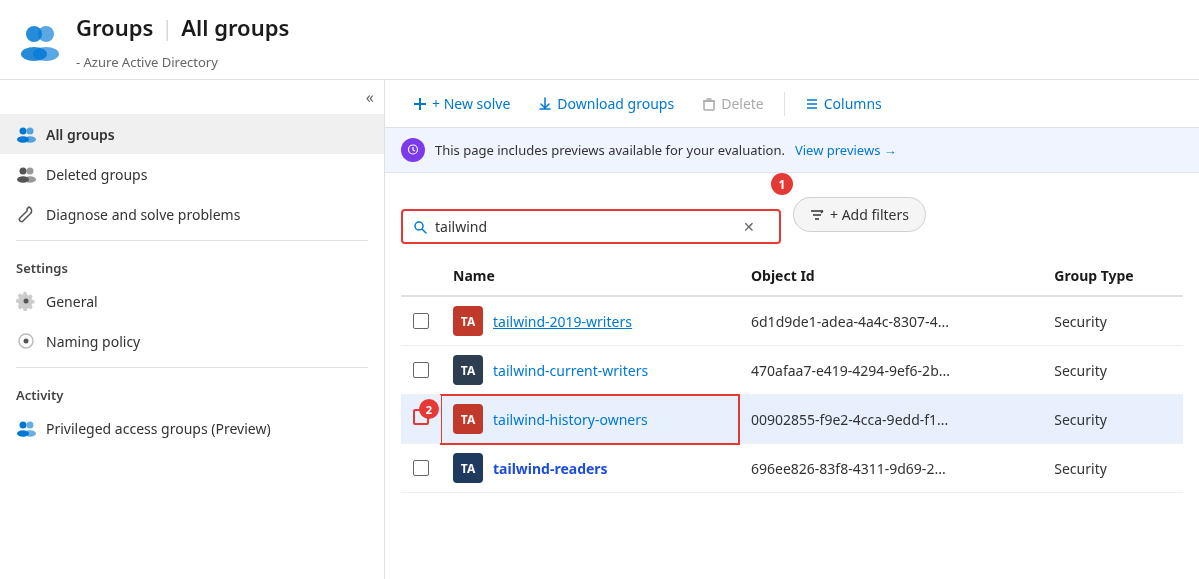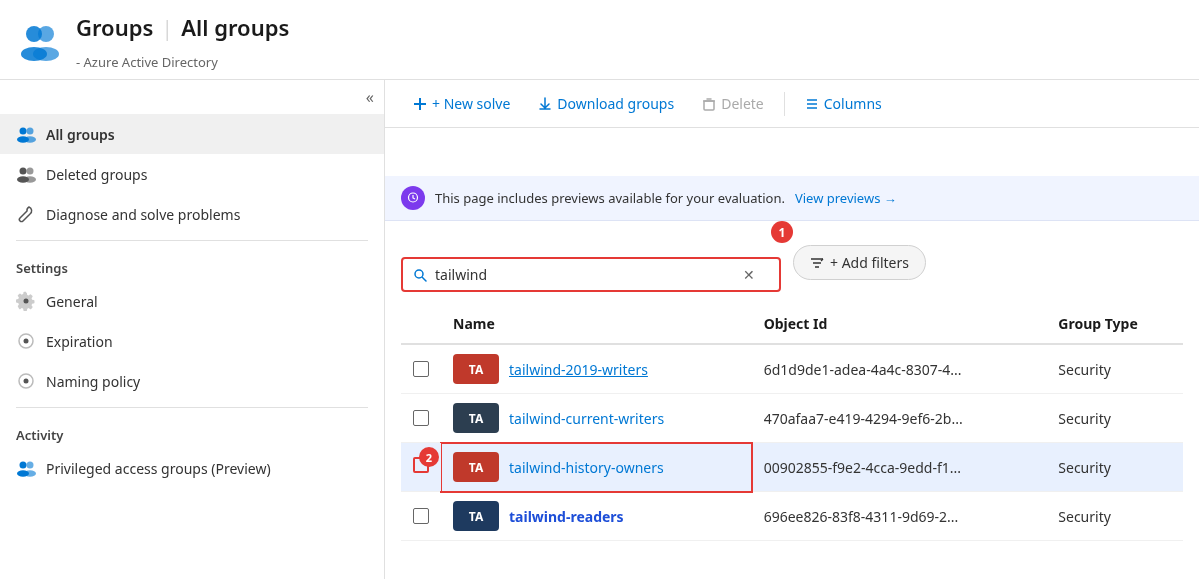--- a/index.html
+++ b/index.html
@@ -27,40 +27,40 @@
     
     .content { flex: 1; display: flex; flex-direction: column; overflow: hidden; }
 
     
     .toolbar { display: flex; align-items: center; padding: 8px 16px; border-bottom: 1px solid #e0e0e0; gap: 4px; }
     .toolbar-btn { display: flex; align-items: center; gap: 5px; padding: 6px 12px; border: none; background: none; cursor: pointer; font-size: 14px; color: #0078d4; border-radius: 4px; }
     .toolbar-btn.disabled { color: #aaa; cursor: default; }
     .toolbar-separator { width: 1px; height: 24px; background: #e0e0e0; margin: 0 4px; }
 
     
-    .preview-banner { display: flex; align-items: center; gap: 10px; padding: 10px 16px; background: #f0f4ff; font-size: 13px; color: #333; border-bottom: 1px solid #dde3f5; margin-top: 48px; }
+    .preview-banner { display: flex; align-items: center; gap: 10px; padding: 10px 16px; background: #f0f4ff; font-size: 13px; color: #333; border-bottom: 1px solid #dde3f5; }
     .preview-icon { width: 24px; height: 24px; background: #7c3aed; border-radius: 50%; display: flex; align-items: center; justify-content: center; color: #fff; font-size: 13px; flex-shrink: 0; }
     .preview-link { color: #0078d4; text-decoration: none; }
 
     
     .search-area { display: flex; align-items: center; gap: 12px; padding: 12px 16px; }
     .search-box-wrapper { position: relative; }
     .search-box { display: flex; align-items: center; border: 2px solid #e53935; border-radius: 4px; padding: 6px 10px; gap: 8px; width: 380px; background: #fff; margin-top: 24px; }
     .search-box input { border: none; outline: none; font-size: 14px; color: #333; width: 100%; }
     .search-clear { color: #666; cursor: pointer; font-size: 14px; }
     .badge-1 { position: absolute; top: -12px; right: -12px; width: 22px; height: 22px; background: #e53935; border-radius: 50%; color: #fff; font-size: 12px; font-weight: 700; display: flex; align-items: center; justify-content: center; }
     .add-filters-btn { display: flex; align-items: center; gap: 6px; padding: 7px 16px; border: 1px solid #d0d0d0; border-radius: 20px; background: #f5f5f5; cursor: pointer; font-size: 14px; color: #333; }
 
     
     .table-area { flex: 1; overflow: auto; padding: 0 16px; }
     .table { width: 100%; border-collapse: collapse; font-size: 14px; }
     .table th { text-align: left; font-weight: 700; color: #1a1a1a; padding: 10px 12px; border-bottom: 2px solid #e0e0e0; font-size: 14px; }
     .table td { padding: 9px 12px; border-bottom: 1px solid #f0f0f0; color: #333; vertical-align: middle; }
     .table tr.selected td { background: #e8f0fe; }
-    .ta-badge { width: 46px; height: 30px; border-radius: 4px; display: flex; align-items: center; justify-content: center; color: #fff; font-size: 12px; font-weight: 700; flex-shrink: 0; }
+    .ta-badge { width: 30px; height: 30px; border-radius: 4px; display: flex; align-items: center; justify-content: center; color: #fff; font-size: 12px; font-weight: 700; flex-shrink: 0; }
     .ta-red { background: #c0392b; }
     .ta-dark { background: #2c3e50; }
     .ta-navy { background: #1e3a5f; }
     .name-cell { display: flex; align-items: center; gap: 10px; }
     .checkbox { width: 16px; height: 16px; border: 1px solid #666; border-radius: 2px; flex-shrink: 0; }
     .badge-2 { position: absolute; top: -10px; right: -10px; width: 20px; height: 20px; background: #e53935; border-radius: 50%; color: #fff; font-size: 11px; font-weight: 700; display: flex; align-items: center; justify-content: center; z-index: 10; }
 
     
     svg { display: inline-block; vertical-align: middle; }
   </style>
@@ -126,27 +126,20 @@
           <circle cx="10" cy="10" r="2.5"></circle>
           <path d="M10 1.5a1 1 0 0 1 1 .9l.2 1.5a6.5 6.5 0 0 1 1.5.6l1.2-.9a1 1 0 0 1 1.3.1l1.1 1.1a1 1 0 0 1 .1 1.3l-.9 1.2c.3.5.5 1 .6 1.5l1.5.2a1 1 0 0 1 .9 1v1.6a1 1 0 0 1-.9 1l-1.5.2a6.5 6.5 0 0 1-.6 1.5l.9 1.2a1 1 0 0 1-.1 1.3l-1.1 1.1a1 1 0 0 1-1.3.1l-1.2-.9c-.5.3-1 .5-1.5.6l-.2 1.5a1 1 0 0 1-1 .9H8.4a1 1 0 0 1-1-.9l-.2-1.5a6.5 6.5 0 0 1-1.5-.6l-1.2.9a1 1 0 0 1-1.3-.1L2.1 16a1 1 0 0 1-.1-1.3l.9-1.2a6.5 6.5 0 0 1-.6-1.5L.8 11.8a1 1 0 0 1-.9-1V9.2a1 1 0 0 1 .9-1l1.5-.2a6.5 6.5 0 0 1 .6-1.5l-.9-1.2a1 1 0 0 1 .1-1.3L3.2 2.9a1 1 0 0 1 1.3-.1l1.2.9c.5-.3 1-.5 1.5-.6L7.4 1.6a1 1 0 0 1 1-.9H10z" opacity="0.3"></path>
         </svg>
       <span>General</span>
     </div>
     <div class="sidebar-item">
       <svg class="icon" viewBox="0 0 20 20" fill="#555">
           <circle cx="10" cy="10" r="2.5"></circle>
           <circle cx="10" cy="10" r="7" fill="none" stroke="#555" stroke-width="1.5" opacity="0.4"></circle>
         </svg>
-      <span>Expiration</span>
-    </div>
-    <div class="sidebar-item">
-      <svg class="icon" viewBox="0 0 20 20" fill="#555">
-          <circle cx="10" cy="10" r="2.5"></circle>
-          <circle cx="10" cy="10" r="7" fill="none" stroke="#555" stroke-width="1.5" opacity="0.4"></circle>
-        </svg>
       <span>Naming policy</span>
     </div>
 
     <hr class="sidebar-divider">
     <div class="sidebar-section-title">Activity</div>
 
     <div class="sidebar-item">
       <svg class="icon" viewBox="0 0 20 20" fill="#0078d4">
           <circle cx="7" cy="7" r="3.5"></circle>
           <ellipse cx="7" cy="15.5" rx="6" ry="3.2"></ellipse>

